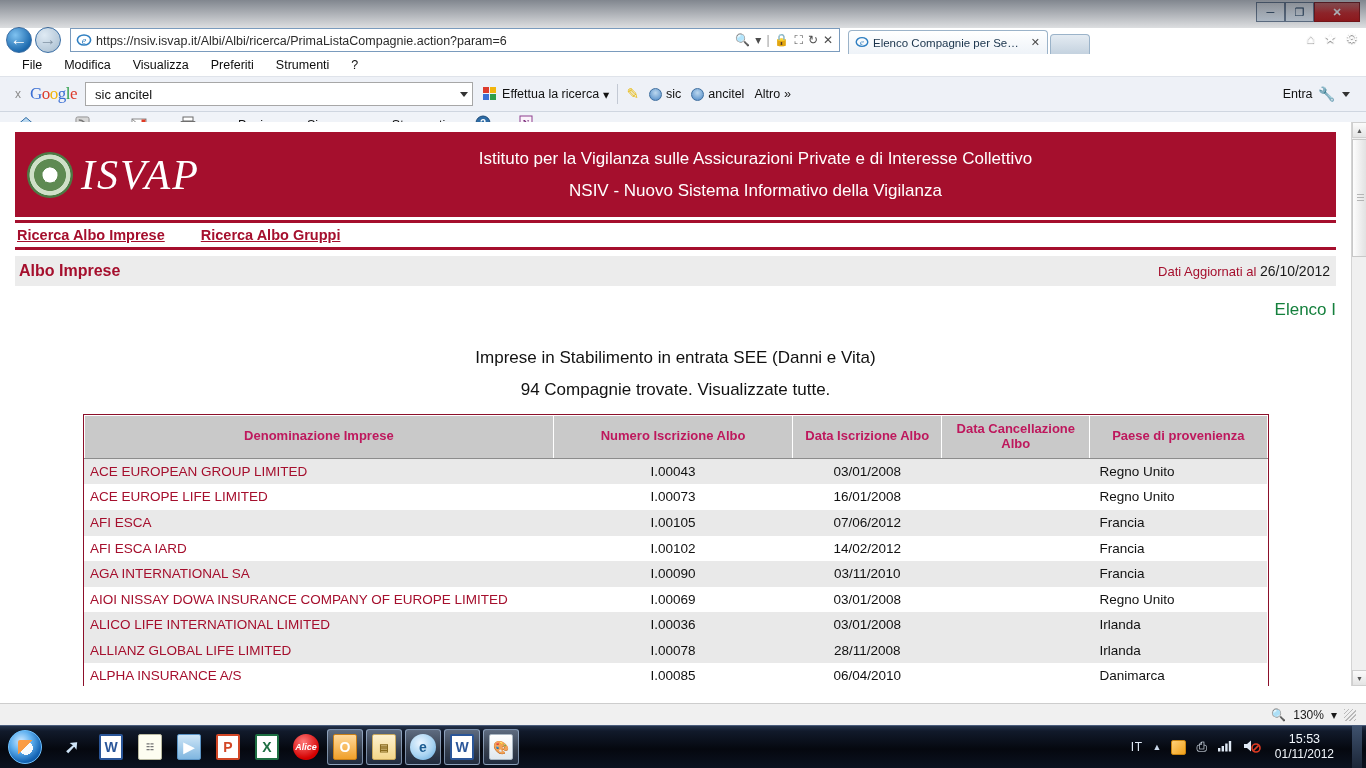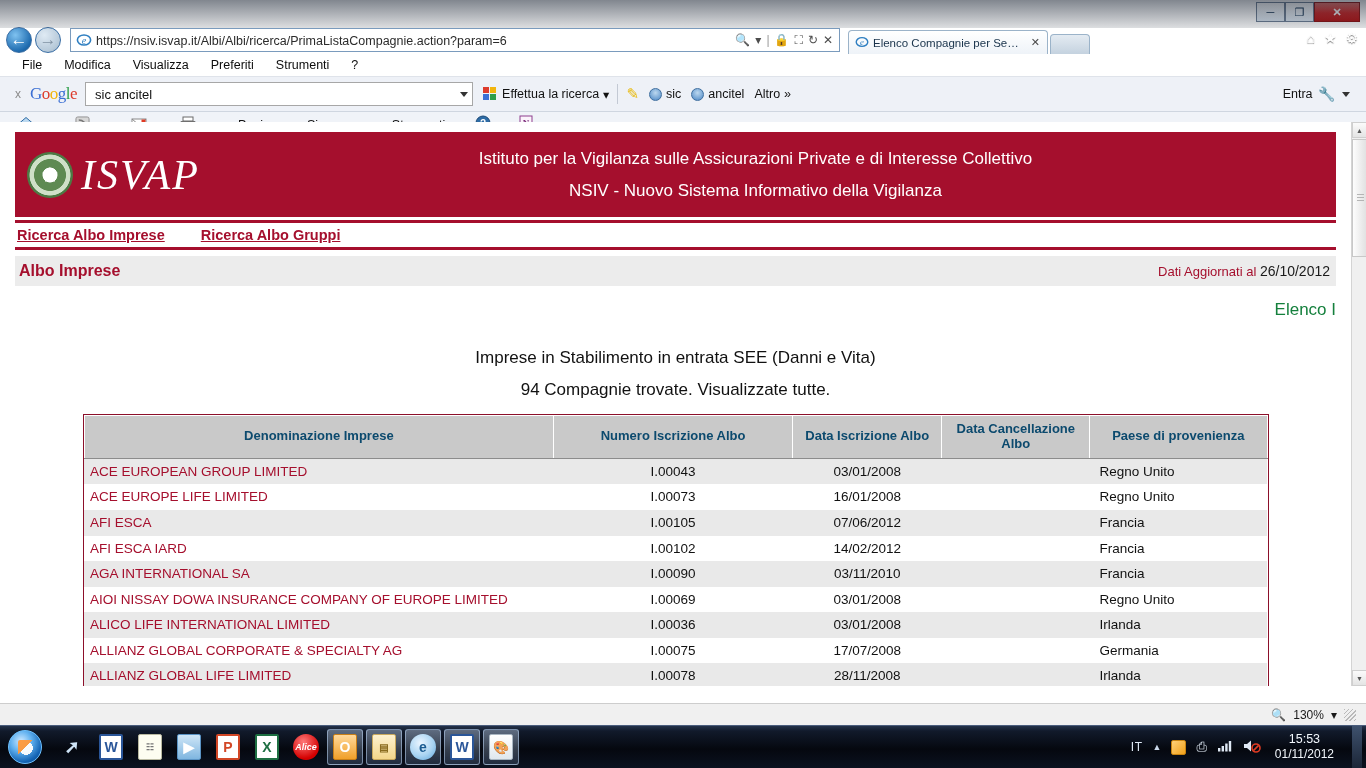--- a/index.html
+++ b/index.html
@@ -231,21 +231,21 @@
   .albobar .adate .d { color:#1a1a1a; font-size:14px; }
 
   .ptitle { text-align:right; font-size:17px; color:#15803d; margin-top:14px; }
   .ptitle2 { text-align:center; font-size:17px; color:#111; margin-top:28px; }
   .ptitle3 { text-align:center; font-size:17px; color:#111; margin-top:12px; }
 
   
   .tablewrap { margin:14px auto 0 auto; width:1186px; border:1px solid #8c0f2a; }
   table.grid { width:100%; border-collapse:collapse; }
   table.grid th {
-    background:#c9c9c9; color:#0c4a6e; font-size:13px; font-weight:bold;
+    background:#c9c9c9; color:#be185d; font-size:13px; font-weight:bold;
     border:1px solid #ffffff; border-bottom:1px solid #8c8c8c;
     padding:6px 4px; text-align:center; line-height:1.15;
   }
   table.grid td {
     font-size:13.5px; color:#111; padding:3px 6px; border:0; line-height:1.45;
     white-space:nowrap;
   }
   table.grid td.nome { color:#a50f2d; text-align:left; }
   table.grid td.num, table.grid td.data { text-align:center; }
   table.grid td.canc { text-align:center; }
@@ -610,27 +610,20 @@
                     <td class="canc"></td>
                     <td class="paese">Regno Unito</td>
                   </tr>
                   <tr class="alt">
                     <td class="nome">ALICO LIFE INTERNATIONAL LIMITED</td>
                     <td class="num">I.00036</td>
                     <td class="data">03/01/2008</td>
                     <td class="canc"></td>
                     <td class="paese">Irlanda</td>
                   </tr>
-                  <tr class="odd">
-                    <td class="nome">ALLIANZ GLOBAL CORPORATE &amp; SPECIALTY AG</td>
-                    <td class="num">I.00075</td>
-                    <td class="data">17/07/2008</td>
-                    <td class="canc"></td>
-                    <td class="paese">Germania</td>
-                  </tr>
                   <tr class="alt">
                     <td class="nome">ALLIANZ GLOBAL LIFE LIMITED</td>
                     <td class="num">I.00078</td>
                     <td class="data">28/11/2008</td>
                     <td class="canc"></td>
                     <td class="paese">Irlanda</td>
                   </tr>
                   <tr class="odd">
                     <td class="nome">ALPHA INSURANCE A/S</td>
                     <td class="num">I.00085</td>

